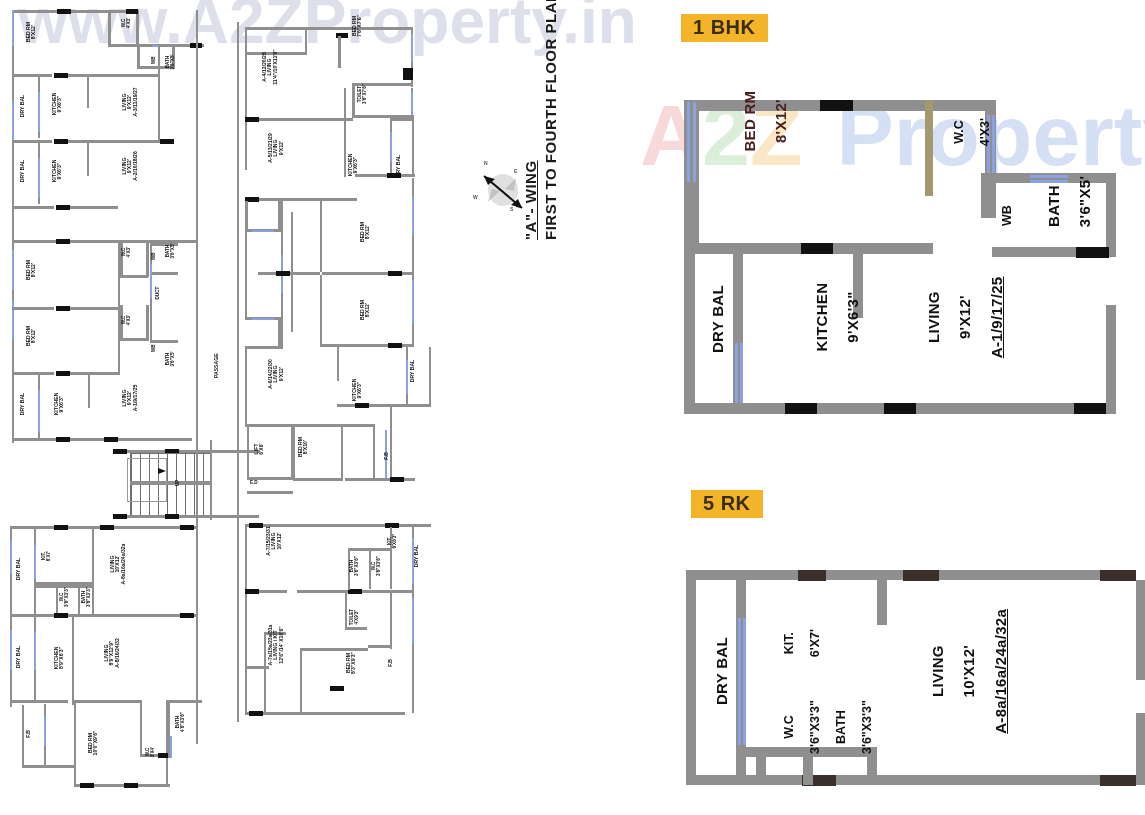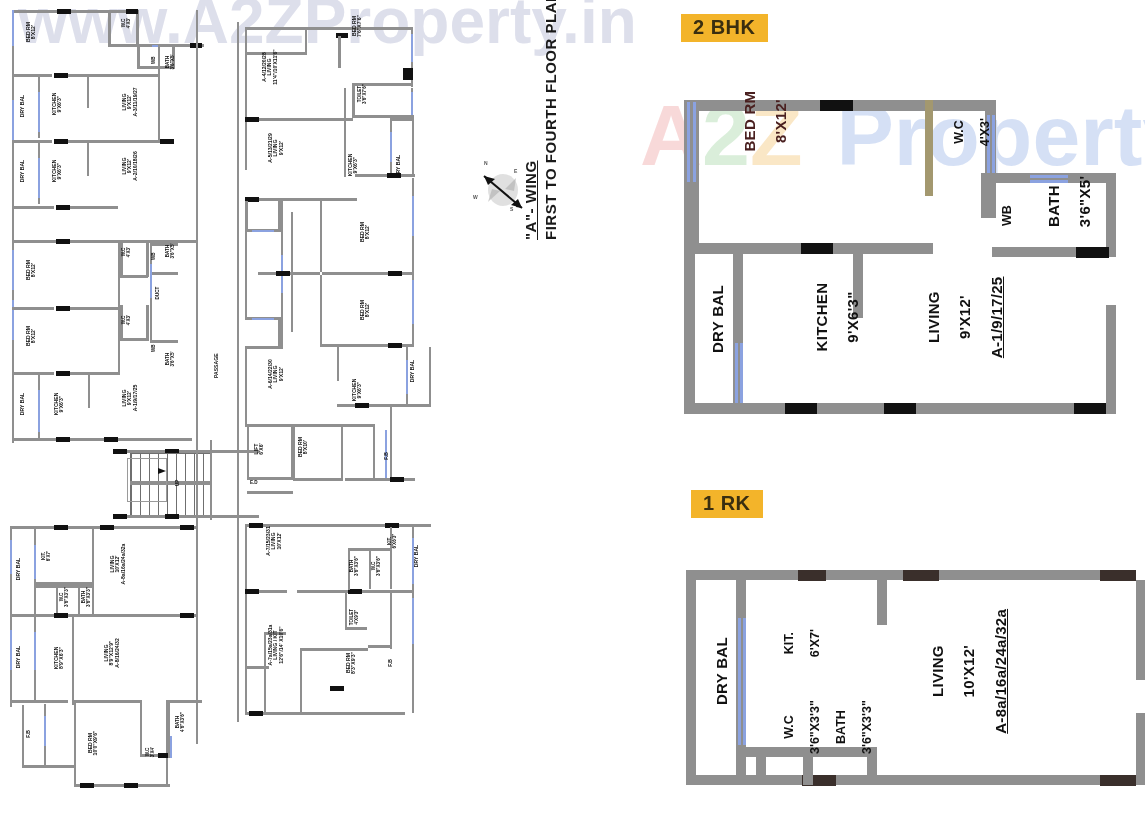--- a/index.html
+++ b/index.html
@@ -461,21 +461,21 @@
 
 <div class="titleblk">
   <div class="vert" style="position:absolute;left:26px;top:0px;white-space:nowrap;">
     <span class="t1 ul">"A"- WING</span>
   </div>
   <div class="vert" style="position:absolute;left:46px;top:0px;white-space:nowrap;">
     <span class="t2">FIRST TO FOURTH FLOOR  PLAN</span>
   </div>
 </div>
 
-<div class="badge" style="left:681px;top:14px;">2 BHK</div>
+<div class="badge" style="left:681px;top:14px;">1 BHK</div>
 
 <div class="plan" style="left:670px;top:55px;width:470px;height:380px;">
 
   <div class="w" style="left:14px;top:45px;width:15px;height:153px;"></div>
   <div class="w" style="left:14px;top:45px;width:312px;height:11px;"></div>
   <div class="wd" style="left:150px;top:45px;width:33px;height:11px;"></div>
   <div class="w" style="left:315px;top:45px;width:11px;height:75px;"></div>
   <div class="w" style="left:255px;top:45px;width:8px;height:96px;background:#a3986f;"></div>
   <div class="win" style="left:17px;top:47px;width:3px;height:80px;"></div>
   <div class="win" style="left:23px;top:47px;width:3px;height:80px;"></div>
@@ -527,21 +527,21 @@
     <span>KITCHEN</span><br>
     <span>9'X6'3"</span>
   </div>
   <div class="lbl r1 vert ctr" style="left:240px;top:345px;width:148px;">
     <span>LIVING</span><br>
     <span>9'X12'</span><br>
     <span class="ul">A-1/9/17/25</span>
   </div>
 </div>
 
-<div class="badge" style="left:691px;top:490px;">1 RK</div>
+<div class="badge" style="left:691px;top:490px;">5 RK</div>
 
 <div class="plan" style="left:670px;top:525px;width:470px;height:250px;">
 
   <div class="w" style="left:16px;top:45px;width:450px;height:10px;"></div>
   <div class="wdk" style="left:128px;top:45px;width:28px;height:11px;"></div>
   <div class="wdk" style="left:233px;top:45px;width:36px;height:11px;"></div>
   <div class="wdk" style="left:430px;top:45px;width:36px;height:11px;"></div>
   <div class="w" style="left:16px;top:45px;width:10px;height:215px;"></div>
   <div class="w" style="left:16px;top:250px;width:450px;height:10px;"></div>
   <div class="wdk" style="left:430px;top:250px;width:36px;height:11px;"></div>

